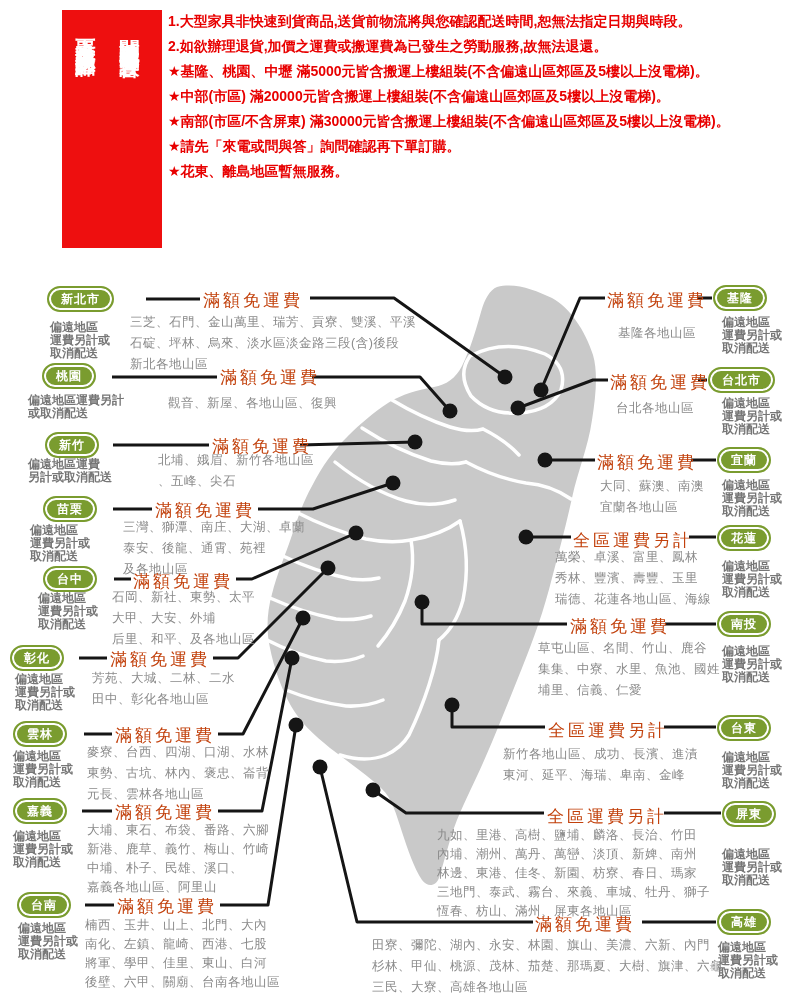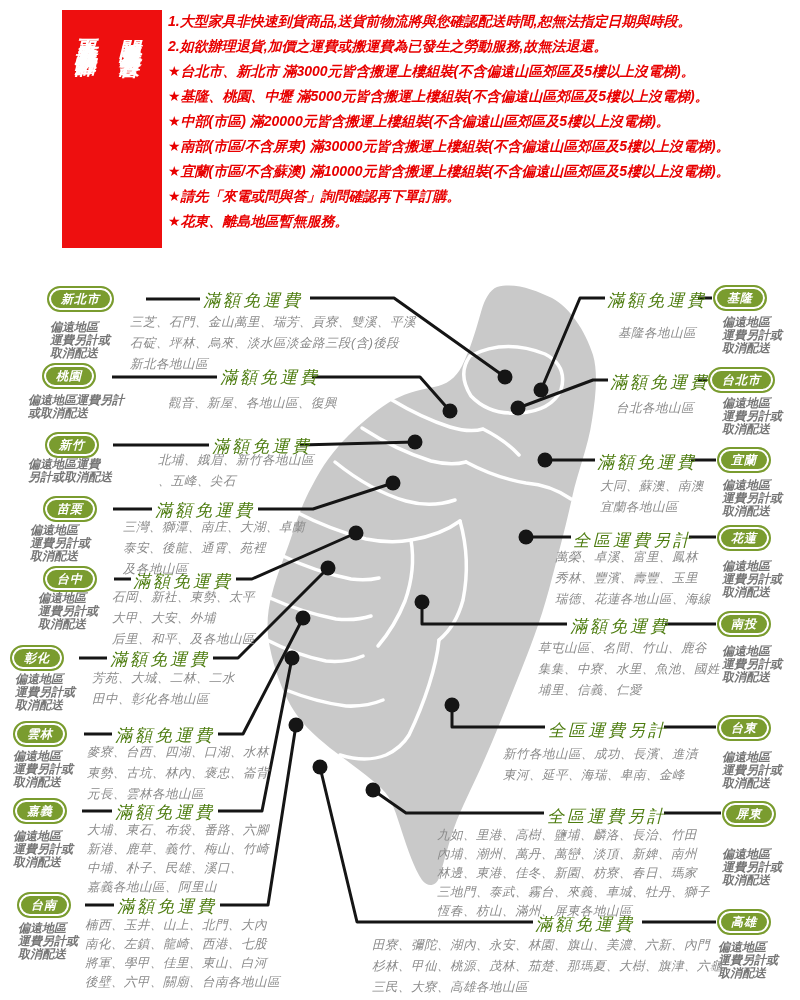--- a/index.html
+++ b/index.html
@@ -1,32 +1,32 @@
 <!DOCTYPE html>
 <html><head>
 <meta charset="utf-8">
 <style>
   html,body{margin:0;padding:0;background:#fff;}
   .canvas{position:relative;width:800px;height:1000px;background:#fff;overflow:hidden;
-          font-family:"Liberation Sans","DejaVu Sans",sans-serif;font-style:italic;}
+          font-family:"Liberation Sans","DejaVu Sans",sans-serif;}
   .layer{position:absolute;left:0;top:0;z-index:1;pointer-events:none;}
   
   .vbox{position:absolute;left:62px;top:10px;width:100px;height:238px;background:#ee0f0f;z-index:2;}
   .vcol{position:absolute;top:13px;writing-mode:vertical-rl;text-orientation:upright;
         color:#fff;font-weight:bold;font-size:20px;letter-spacing:2px;line-height:1;}
   .vcol.l{left:14px;} .vcol.r{left:58px;}
   
   .notices{position:absolute;left:168px;top:9px;z-index:2;}
   .notice-line{height:25px;line-height:25px;font-size:14px;font-weight:bold;color:#e80000;white-space:nowrap;}
   
   .badge{position:absolute;display:inline-flex;align-items:center;justify-content:center;
          height:22px;padding:0 12px;background:#7a9c2f;border:2px solid #7a9c2f;border-radius:15px;
          box-shadow:inset 0 0 0 2px #fff;color:#fff;font-weight:bold;font-size:12px;
          letter-spacing:1px;z-index:2;white-space:nowrap;}
-  .fee{position:absolute;color:#4d7c0f;font-size:17px;letter-spacing:3px;white-space:nowrap;z-index:2;}
+  .fee{position:absolute;color:#c2410c;font-size:17px;letter-spacing:3px;white-space:nowrap;z-index:2;}
   .note{position:absolute;color:#767676;font-size:12px;font-weight:bold;line-height:13px;
         white-space:pre-line;z-index:2;}
   .districts{position:absolute;color:#8a8a8a;font-size:12.5px;line-height:21px;
         white-space:pre-line;z-index:2;letter-spacing:0.5px;}
   .lh19{line-height:19px;}
 </style>
 </head>
 <body>
 
 <div class="canvas">
@@ -113,25 +113,23 @@
   </svg>
 
   <div class="vbox">
     <div class="vcol l">下單訂購前請務必詳細</div>
     <div class="vcol r">閱讀避免造成雙方誤會</div>
   </div>
 
   <div class="notices">
     <div class="notice-line">1.大型家具非快速到貨商品,送貨前物流將與您確認配送時間,恕無法指定日期與時段。</div>
     <div class="notice-line">2.如欲辦理退貨,加價之運費或搬運費為已發生之勞動服務,故無法退還。</div>
-    <div class="notice-line">★台北市、新北市 滿3000元皆含搬運上樓組裝(不含偏遠山區郊區及5樓以上沒電梯)。</div>
     <div class="notice-line">★基隆、桃園、中壢 滿5000元皆含搬運上樓組裝(不含偏遠山區郊區及5樓以上沒電梯)。</div>
     <div class="notice-line">★中部(市區) 滿20000元皆含搬運上樓組裝(不含偏遠山區郊區及5樓以上沒電梯)。</div>
     <div class="notice-line">★南部(市區/不含屏東) 滿30000元皆含搬運上樓組裝(不含偏遠山區郊區及5樓以上沒電梯)。</div>
-    <div class="notice-line">★宜蘭(市區/不含蘇澳) 滿10000元皆含搬運上樓組裝(不含偏遠山區郊區及5樓以上沒電梯)。</div>
     <div class="notice-line">★請先「來電或問與答」詢問確認再下單訂購。</div>
     <div class="notice-line">★花東、離島地區暫無服務。</div>
   </div>
 
   <div>
     <span class="badge" style="left:47px;top:286px">新北市</span>
     <div class="fee" style="left:203px;top:289px">滿額免運費</div>
     <div class="note" style="left:50px;top:321px">偏遠地區
 運費另計或
 取消配送</div>

